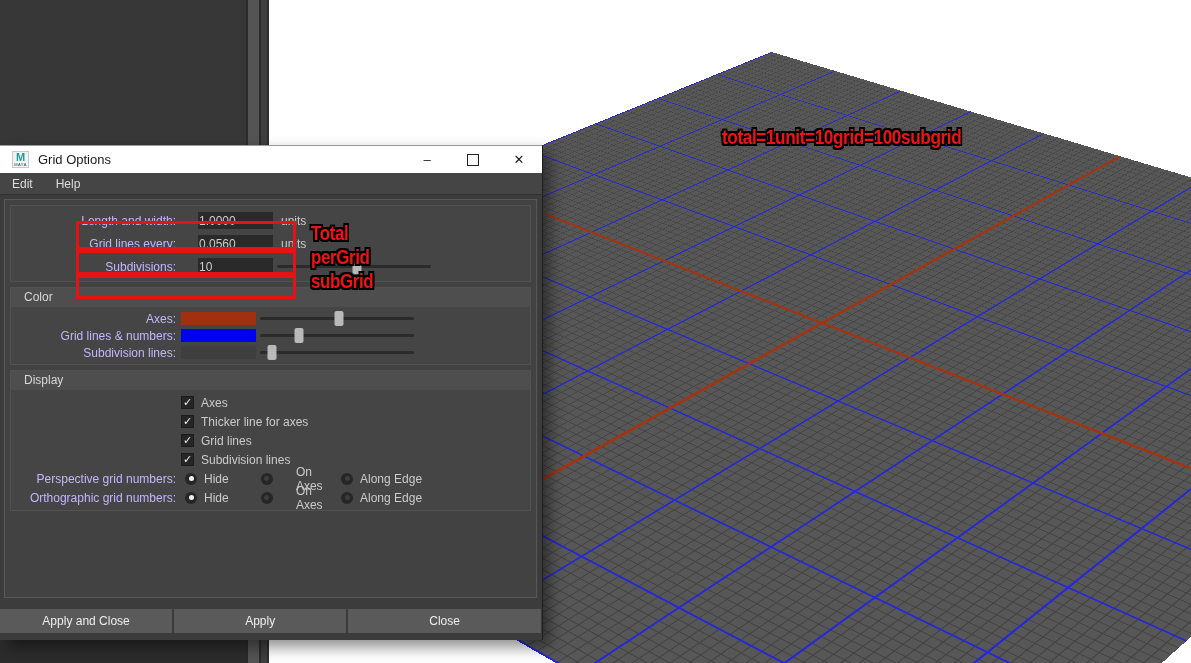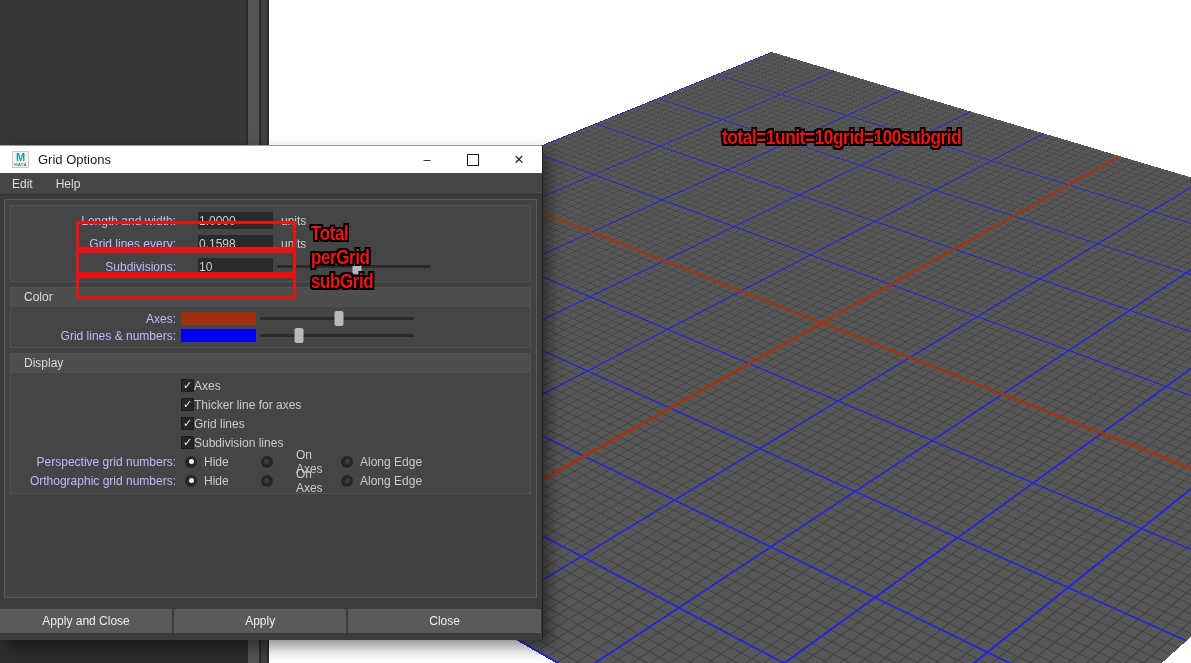--- a/index.html
+++ b/index.html
@@ -52,21 +52,21 @@
   .row-label{width:165px;text-align:right;font-size:12px;color:#c4b5fd;white-space:nowrap;}
   .field{margin-left:22px;width:75px;height:17px;background:#2a2a2a;color:#cccccc;font-size:12px;
     display:flex;align-items:center;padding-left:1px;box-sizing:border-box;}
   .suffix{margin-left:8px;font-size:12px;color:#cbcbcb;}
   .swatch{margin-left:5px;width:75px;height:13px;}
   .slider{position:relative;margin-left:4px;width:154px;height:17px;}
   .slider .track{position:absolute;left:0;right:0;top:7px;height:3px;background:#2b2b2b;border-radius:2px;}
   .slider .handle{position:absolute;top:1px;width:9px;height:15px;background:#b9b9b9;border-radius:2px;transform:translateX(-50%);}
   .checkbox{margin-left:170px;width:13px;height:13px;background:#262626;border:1px solid #1c1c1c;box-sizing:border-box;
     color:#f2f2f2;font-size:11px;line-height:11px;font-weight:bold;display:flex;align-items:center;justify-content:center;}
-  .cb-label{font-size:12px;color:#cbcbcb;}
+  .cb-label{margin-left:7px;font-size:12px;color:#cbcbcb;}
   .radio-opt{display:flex;align-items:center;}
   .radio-opt.c1{width:76px;margin-left:9px;} .radio-opt.c2{width:80px;gap:16px;} .radio-opt.c3{width:auto;}
   .radio{width:12px;height:12px;border-radius:50%;background:#262626;display:flex;align-items:center;justify-content:center;}
   .radio .dot{width:5px;height:5px;border-radius:50%;}
   .radio.on .dot{background:#f0f0f0;} .radio.off .dot{background:#3d3d3d;}
   .radio-label{margin-left:7px;font-size:12px;color:#cbcbcb;}
   .buttonbar{position:absolute;left:0;right:1px;bottom:0;height:38px;background:#3c3c3c;display:flex;align-items:center;gap:2px;padding:0 0;box-sizing:border-box;}
   .btn{flex:1;height:24px;background:#5a5a5a;color:#eeeeee;font-size:12px;display:flex;align-items:center;justify-content:center;}
   .btn.wide{flex:1.12;}
   
@@ -126,21 +126,21 @@
 
       <div class="section">
         <div class="sec-body">
           <div class="row h23">
             <span class="row-label">Length and width:</span>
             <div class="field">1.0000</div>
             <span class="suffix">units</span>
           </div>
           <div class="row h23">
             <span class="row-label">Grid lines every:</span>
-            <div class="field">0.1598</div>
+            <div class="field">0.0560</div>
             <span class="suffix">units</span>
           </div>
           <div class="row h23">
             <span class="row-label">Subdivisions:</span>
             <div class="field">10</div>
             <div class="slider">
               <div class="track"></div>
               <div class="handle" style="left: 52%;"></div>
             </div>
           </div>
@@ -159,20 +159,28 @@
             </div>
           </div>
           <div class="row h17">
             <span class="row-label">Grid lines &amp; numbers:</span>
             <div class="swatch" style="background: rgb(0, 0, 240);"></div>
             <div class="slider">
               <div class="track"></div>
               <div class="handle" style="left: 25%;"></div>
             </div>
           </div>
+          <div class="row h17">
+            <span class="row-label">Subdivision lines:</span>
+            <div class="swatch" style="background: rgb(63, 63, 63);"></div>
+            <div class="slider">
+              <div class="track"></div>
+              <div class="handle" style="left: 8%;"></div>
+            </div>
+          </div>
         </div>
       </div>
 
       <div class="section">
         <div class="sec-header">Display</div>
         <div class="sec-body">
           <div class="row h19">
             <span class="checkbox">
                 <span>✓</span>
               </span>

